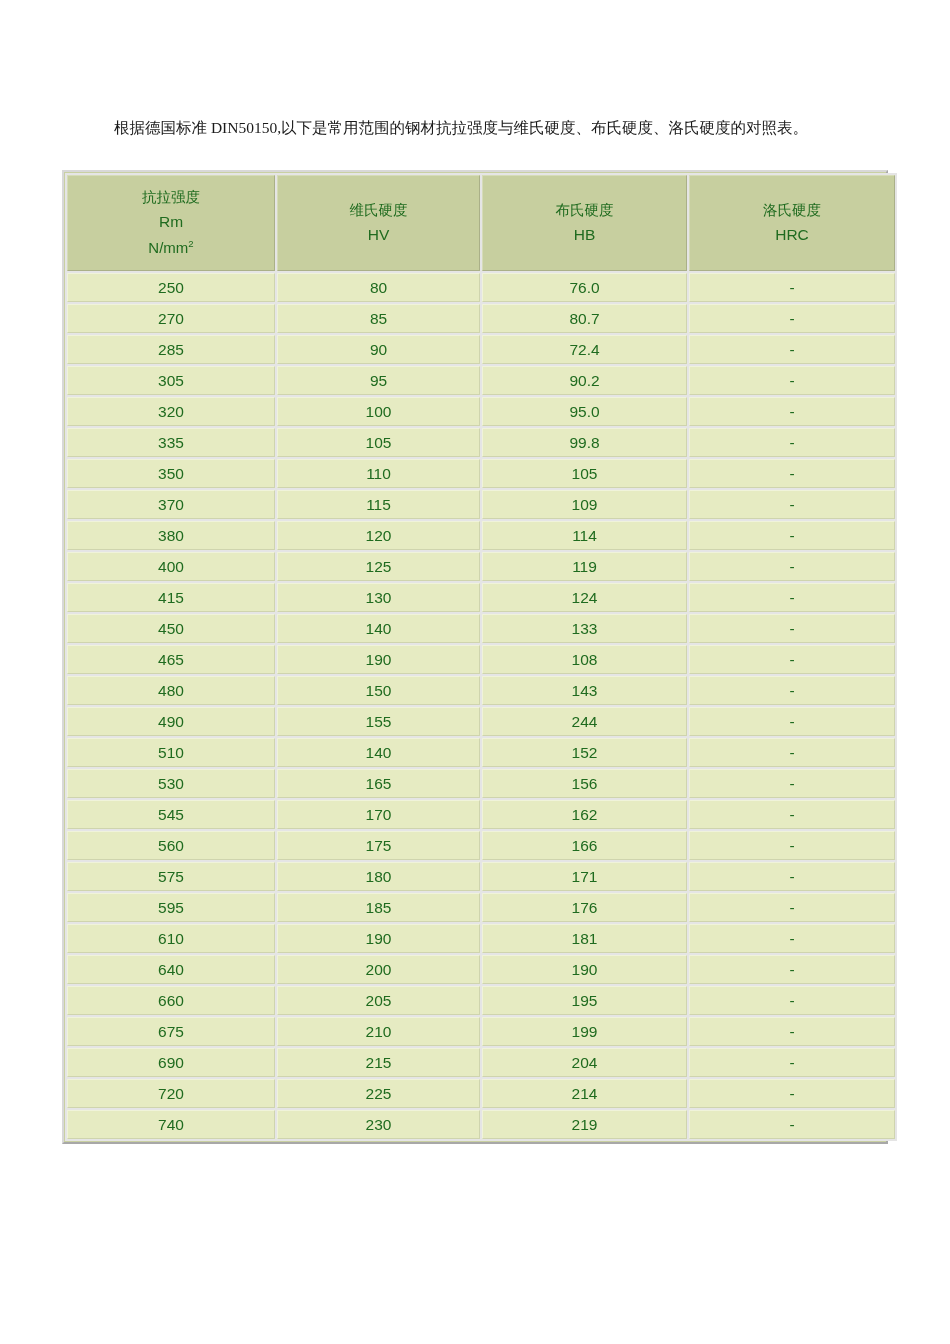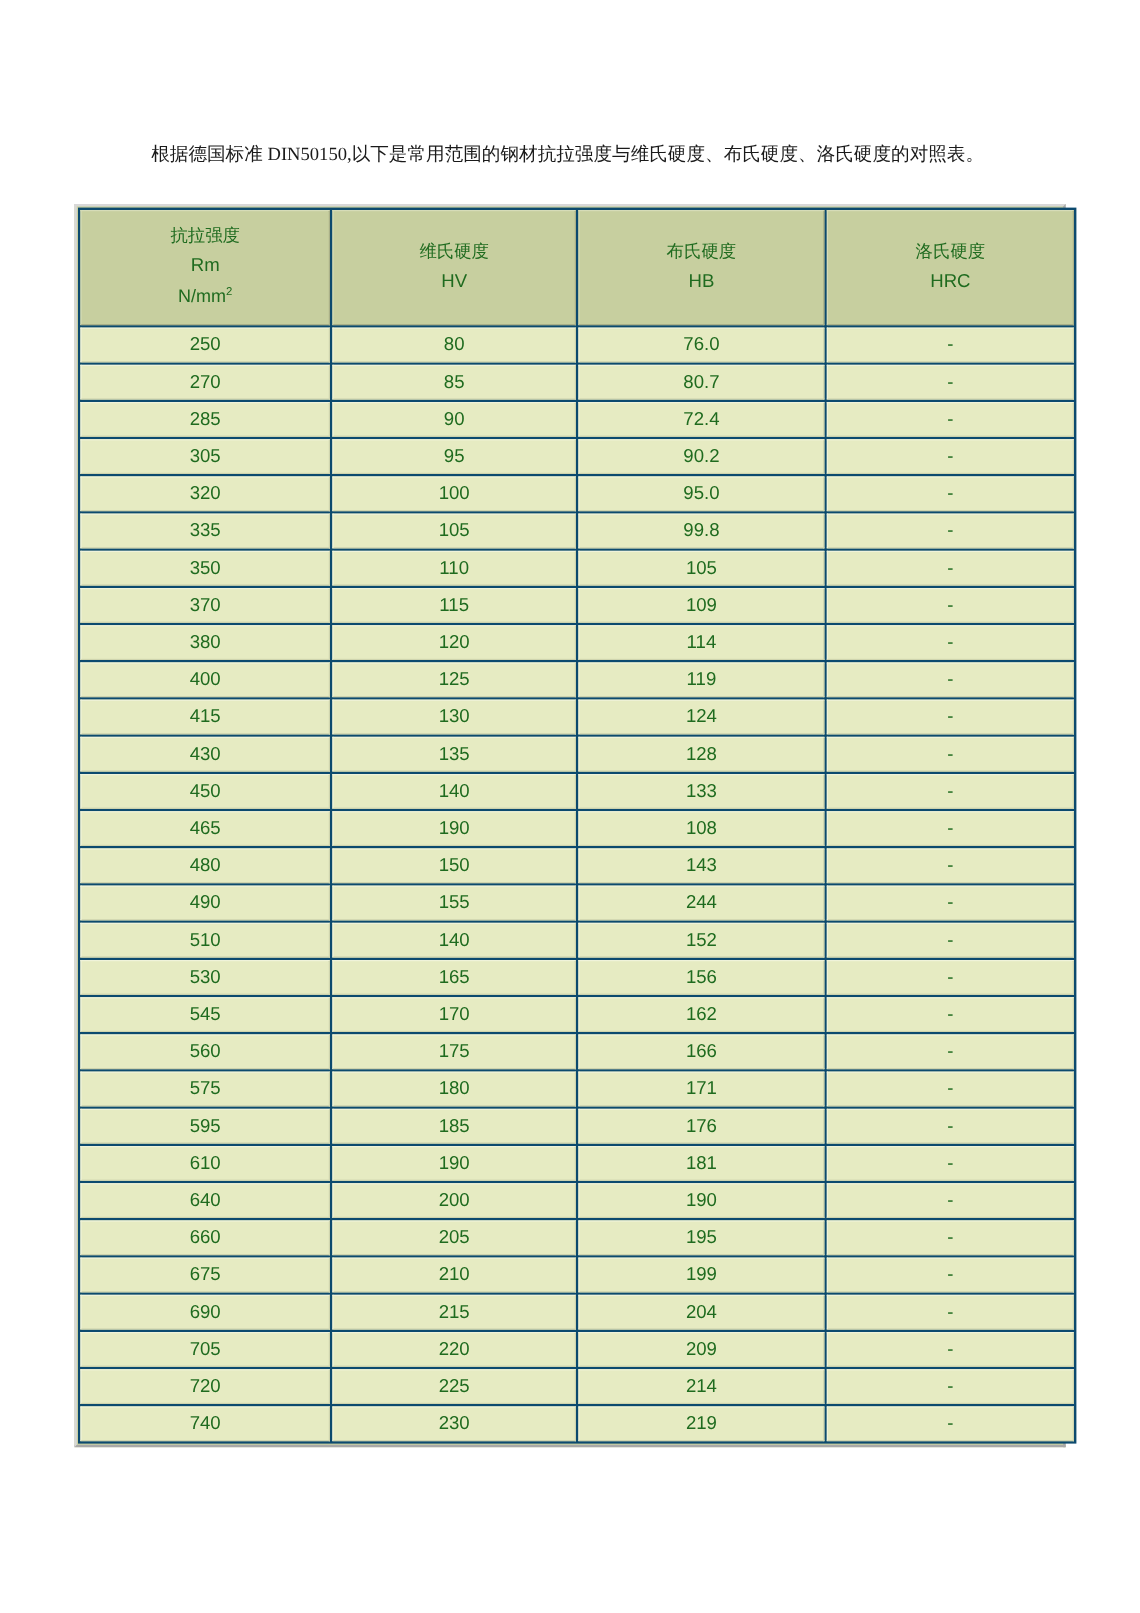--- a/index.html
+++ b/index.html
@@ -10,21 +10,21 @@
   body {
     width: 950px;
     height: 1344px;
     position: relative;
     font-family: "Liberation Serif", serif;
     overflow: hidden;
   }
 
   .intro-text {
     position: absolute;
-    left: 126px;
+    left: 114px;
     top: 118px;
     font-family: "Liberation Serif", "DejaVu Serif", serif;
     font-size: 15.5px;
     color: #1a1a1a;
     white-space: nowrap;
     letter-spacing: 0px;
   }
 
   .table-wrap {
     position: absolute;
@@ -36,21 +36,21 @@
     background: #c9d0a2;
     box-sizing: border-box;
     padding: 1px;
   }
 
   table.hardness {
     border-collapse: separate;
     border-spacing: 2px;
     width: 100%;
     table-layout: fixed;
-    background: #0c4a6e;
+    background: #e5e5e5;
   }
 
   table.hardness th,
   table.hardness td {
     text-align: center;
     font-family: "Liberation Sans", sans-serif;
     color: #1f6b1f;
     padding: 0;
     margin: 0;
   }
@@ -211,26 +211,20 @@
           <td>119</td>
           <td>-</td>
         </tr>
         <tr>
           <td>415</td>
           <td>130</td>
           <td>124</td>
           <td>-</td>
         </tr>
         <tr>
-          <td>430</td>
-          <td>135</td>
-          <td>128</td>
-          <td>-</td>
-        </tr>
-        <tr>
           <td>450</td>
           <td>140</td>
           <td>133</td>
           <td>-</td>
         </tr>
         <tr>
           <td>465</td>
           <td>190</td>
           <td>108</td>
           <td>-</td>
@@ -307,26 +301,20 @@
           <td>199</td>
           <td>-</td>
         </tr>
         <tr>
           <td>690</td>
           <td>215</td>
           <td>204</td>
           <td>-</td>
         </tr>
         <tr>
-          <td>705</td>
-          <td>220</td>
-          <td>209</td>
-          <td>-</td>
-        </tr>
-        <tr>
           <td>720</td>
           <td>225</td>
           <td>214</td>
           <td>-</td>
         </tr>
         <tr>
           <td>740</td>
           <td>230</td>
           <td>219</td>
           <td>-</td>

